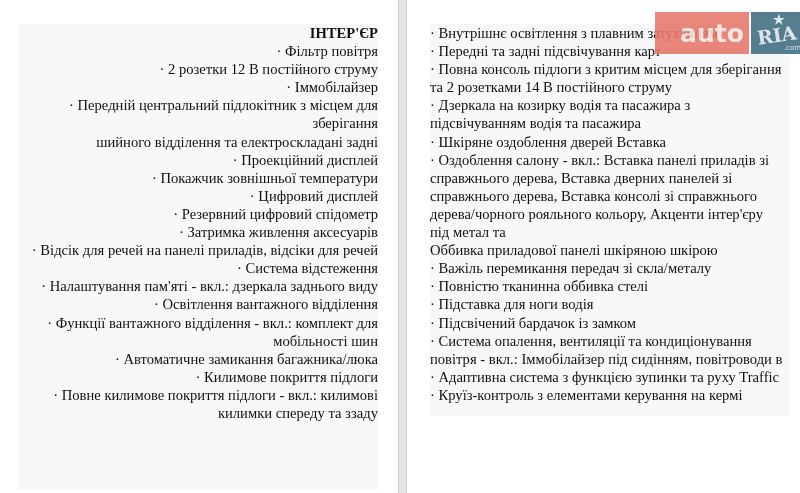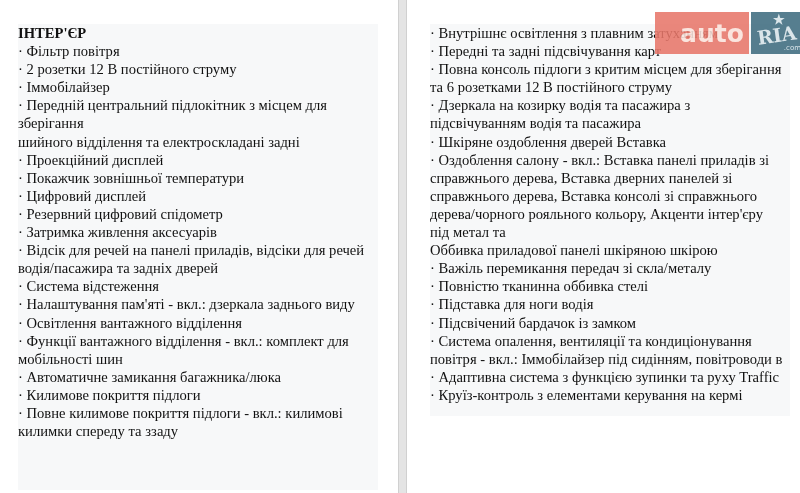--- a/index.html
+++ b/index.html
@@ -6,21 +6,21 @@
     body {
       width: 800px; height: 493px; overflow: hidden;
       background: #ffffff;
       position: relative;
       font-family: "Liberation Serif", "DejaVu Serif", serif;
       color: #111111;
     }
     .page {
       position: absolute; top: 0; height: 493px; background: #ffffff;
     }
-    .page-left { left: 0; width: 398px; }
+    .page-left { left: 0; width: 398px; text-align: right; }
     .page-right { left: 407px; width: 393px; }
     .gutter {
       position: absolute; left: 398px; top: 0; width: 9px; height: 493px;
       background: #e4e4e4;
       border-left: 1px solid #d0d0d0;
       border-right: 1px solid #d0d0d0;
       box-sizing: border-box;
     }
     .text-block {
       position: absolute;
@@ -71,41 +71,40 @@
     <div class="line">· Іммобілайзер</div>
     <div class="line">· Передній центральний підлокітник з місцем для</div>
     <div class="line">зберігання</div>
     <div class="line">шийного відділення та електроскладані задні</div>
     <div class="line">· Проекційний дисплей</div>
     <div class="line">· Покажчик зовнішньої температури</div>
     <div class="line">· Цифровий дисплей</div>
     <div class="line">· Резервний цифровий спідометр</div>
     <div class="line">· Затримка живлення аксесуарів</div>
     <div class="line">· Відсік для речей на панелі приладів, відсіки для речей</div>
-    <div class="line">водія/пасажира та задніх дверей</div>
     <div class="line">· Система відстеження</div>
     <div class="line">· Налаштування пам'яті - вкл.: дзеркала заднього виду</div>
     <div class="line">· Освітлення вантажного відділення</div>
     <div class="line">· Функції вантажного відділення - вкл.: комплект для</div>
     <div class="line">мобільності шин</div>
     <div class="line">· Автоматичне замикання багажника/люка</div>
     <div class="line">· Килимове покриття підлоги</div>
     <div class="line">· Повне килимове покриття підлоги - вкл.: килимові</div>
     <div class="line">килимки спереду та ззаду</div>
   </div>
 </div>
 
 <div class="gutter"></div>
 
 <div class="page page-right">
   <div class="text-block right-block">
     <div class="line">· Внутрішнє освітлення з плавним затуханням</div>
     <div class="line">· Передні та задні підсвічування карт</div>
     <div class="line">· Повна консоль підлоги з критим місцем для зберігання</div>
-    <div class="line">та 6 розетками 12 В постійного струму</div>
+    <div class="line">та 2 розетками 14 В постійного струму</div>
     <div class="line">· Дзеркала на козирку водія та пасажира з</div>
     <div class="line">підсвічуванням водія та пасажира</div>
     <div class="line">· Шкіряне оздоблення дверей Вставка</div>
     <div class="line">· Оздоблення салону - вкл.: Вставка панелі приладів зі</div>
     <div class="line">справжнього дерева, Вставка дверних панелей зі</div>
     <div class="line">справжнього дерева, Вставка консолі зі справжнього</div>
     <div class="line">дерева/чорного рояльного кольору, Акценти інтер'єру</div>
     <div class="line">під метал та</div>
     <div class="line">Оббивка приладової панелі шкіряною шкірою</div>
     <div class="line">· Важіль перемикання передач зі скла/металу</div>

